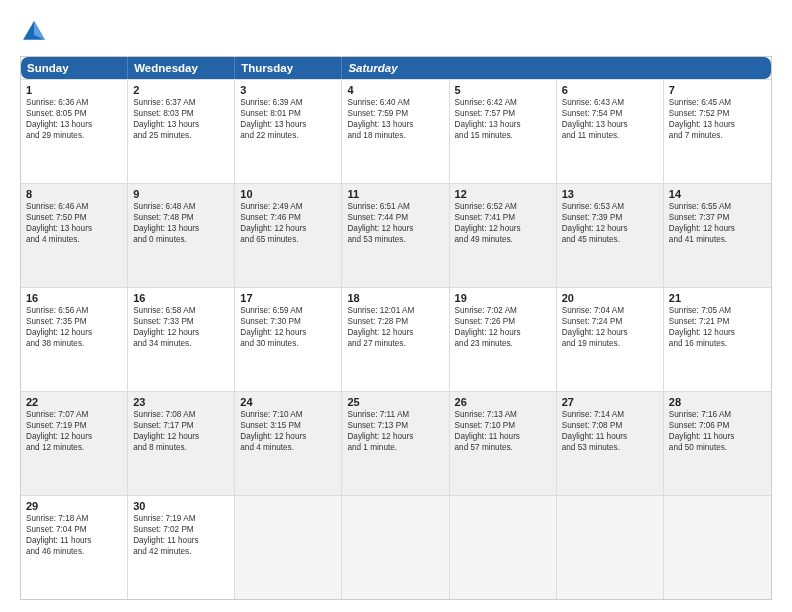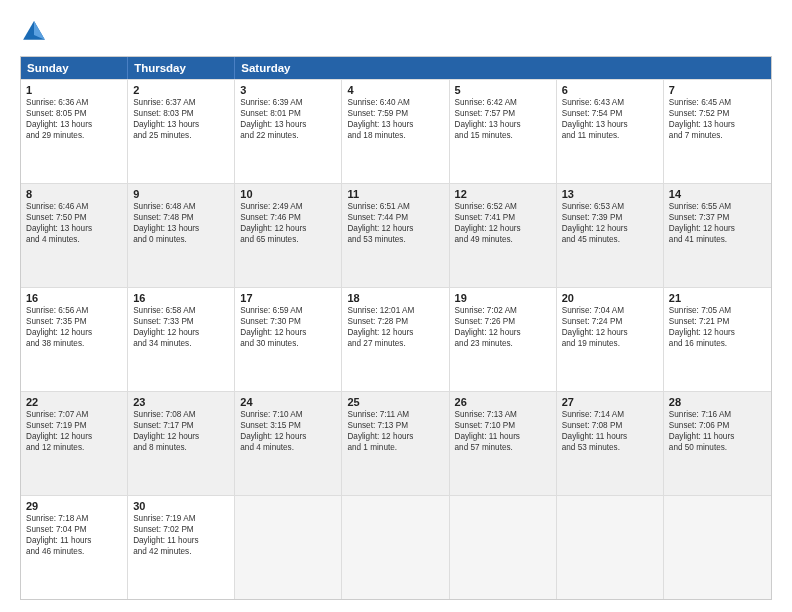--- a/index.html
+++ b/index.html
@@ -63,30 +63,31 @@
     .calendar {
       flex: 1;
       display: flex;
       flex-direction: column;
       border: 1px solid #ccc;
     }
     .cal-header {
       display: grid;
       grid-template-columns: repeat(7, 1fr);
       background: #2563a8;
+      border-radius: 7px;
     }
     .cal-header-cell {
       color: #fff;
       font-size: 11.5px;
       font-weight: bold;
       padding: 5px 6px;
       border-right: 1px solid #4a80c4;
       text-align: left;
     }
-    .cal-header-cell:last-child { border-right: none; }
+    .cal-header-cell:last-child { border-right: none; font-style: italic; }
     .cal-body {
       display: flex;
       flex-direction: column;
       flex: 1;
     }
     .cal-row {
       display: grid;
       grid-template-columns: repeat(7, 1fr);
       flex: 1;
       border-top: 1px solid #ddd;
@@ -133,20 +134,21 @@
     </div>
     <div class="title-block">
       <div class="month-title"></div>
       <div class="location"></div>
     </div>
   </div>
 
   <div class="calendar">
     <div class="cal-header" id="cal-header">
         <div class="cal-header-cell">Sunday</div>
+        <div class="cal-header-cell">Wednesday</div>
         <div class="cal-header-cell">Thursday</div>
         <div class="cal-header-cell">Saturday</div>
       </div>
     <div class="cal-body" id="cal-body">
         <div class="cal-row">
           <div class="cal-cell">
             <span class="day-num">1</span>
             <span class="cell-line">Sunrise: 6:36 AM</span>
             <span class="cell-line">Sunset: 8:05 PM</span>
             <span class="cell-line">Daylight: 13 hours</span>

